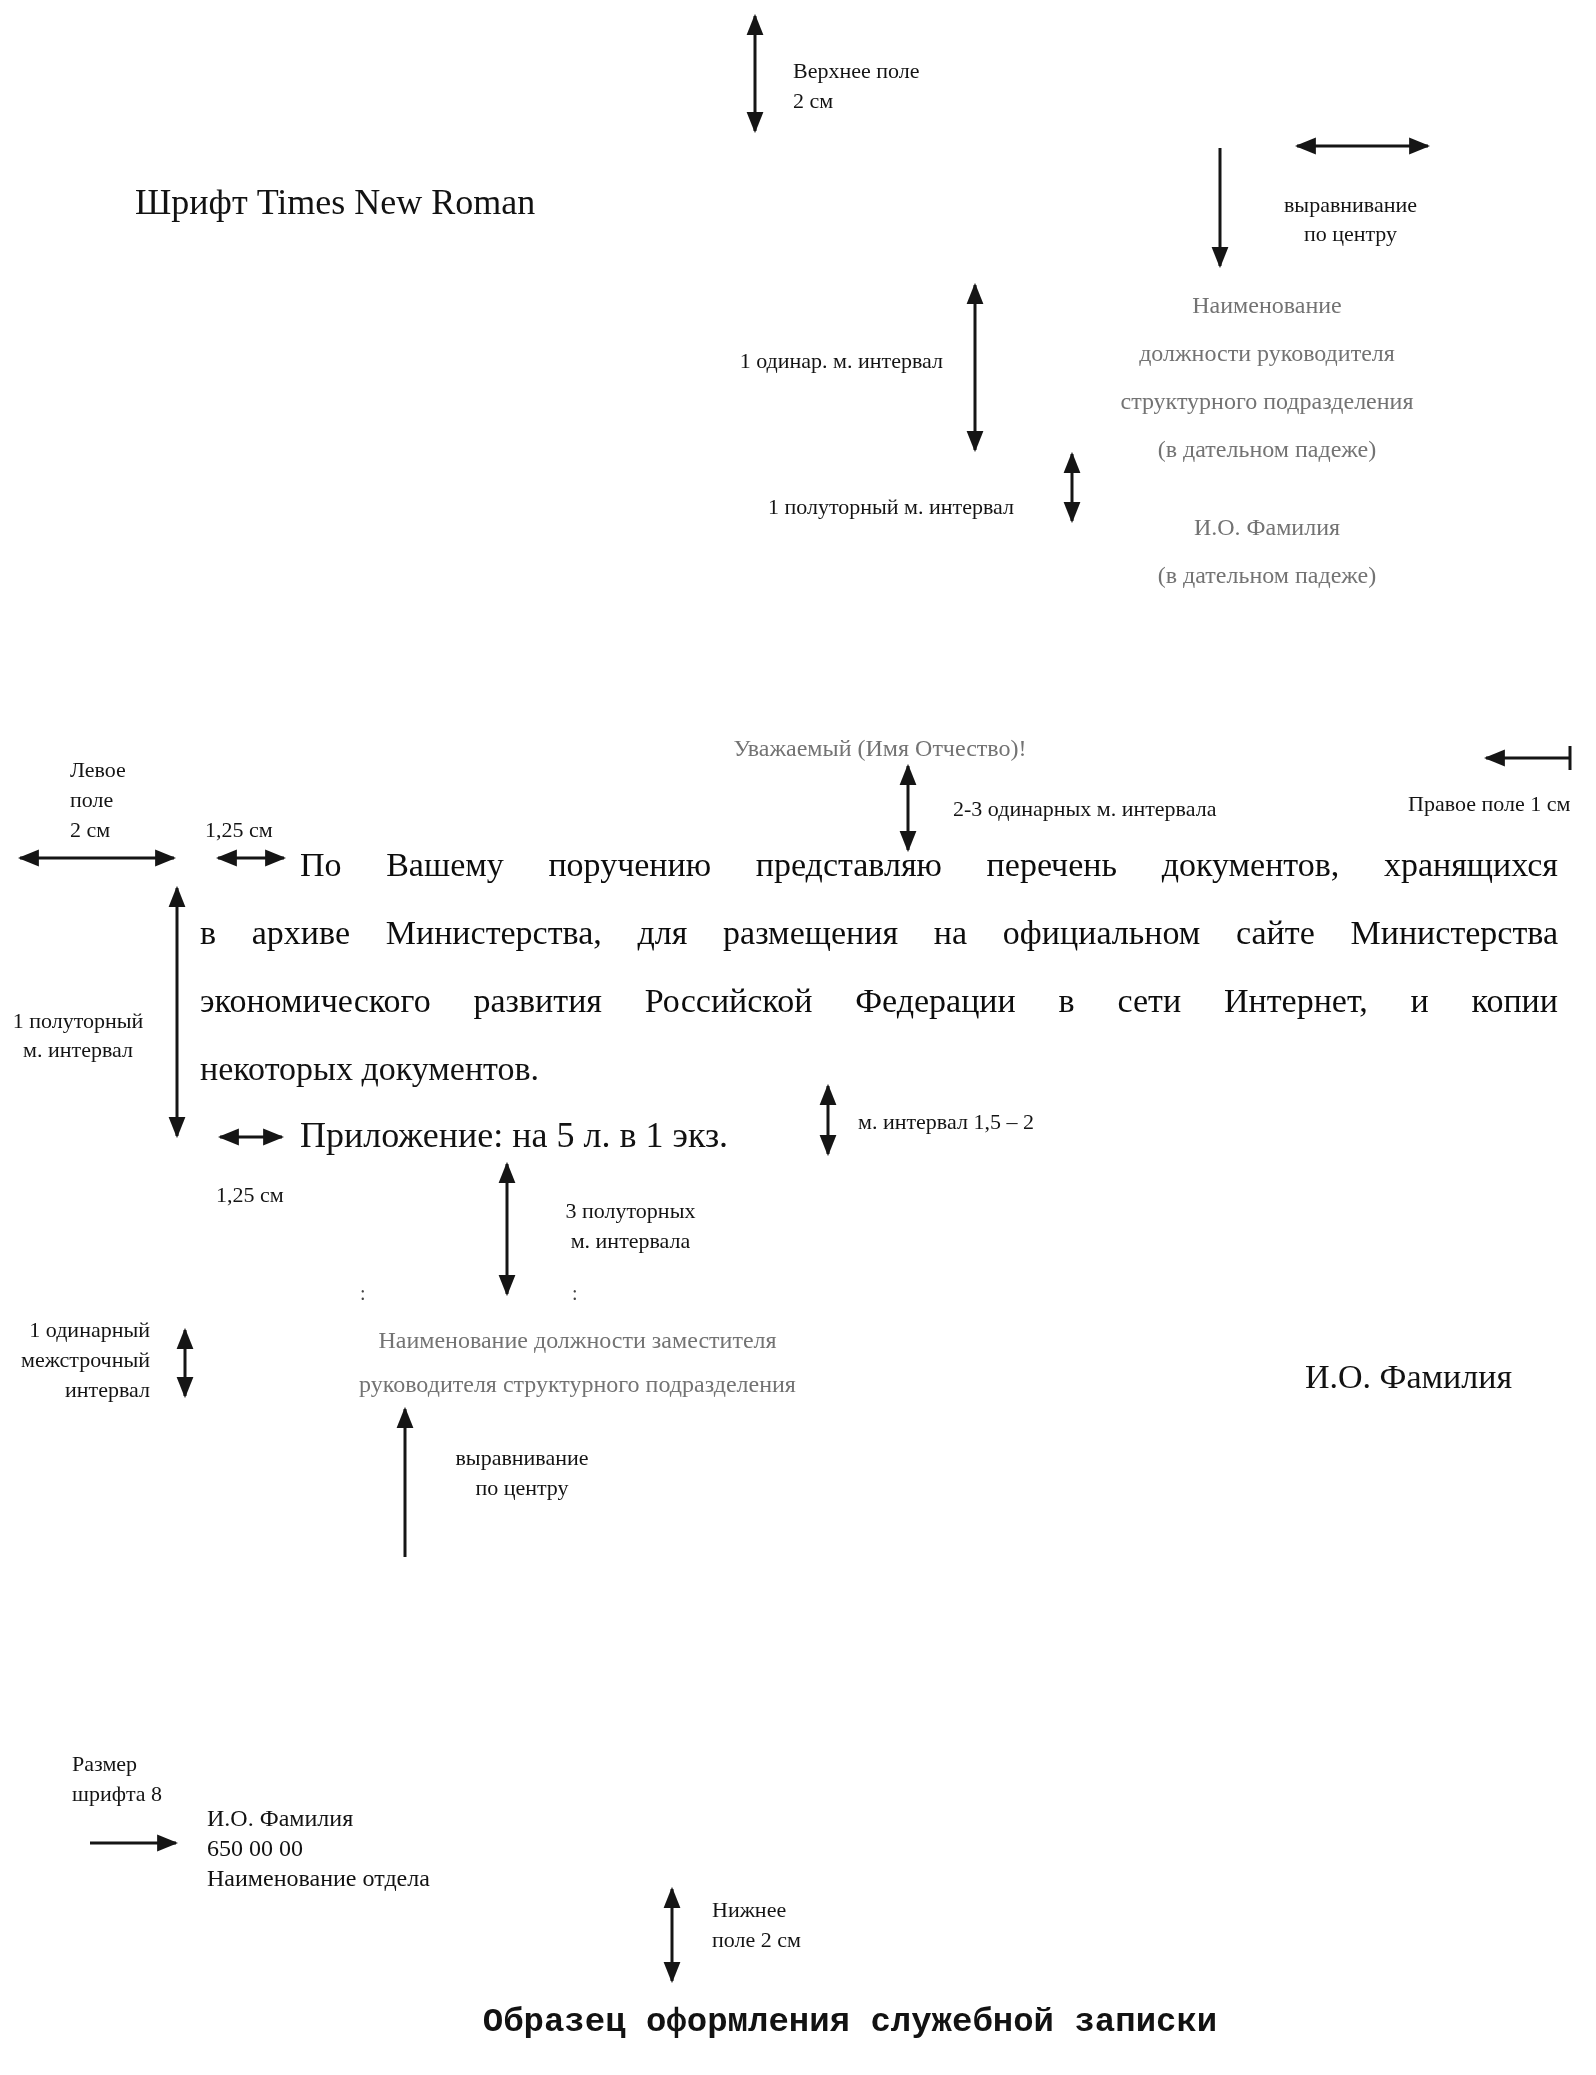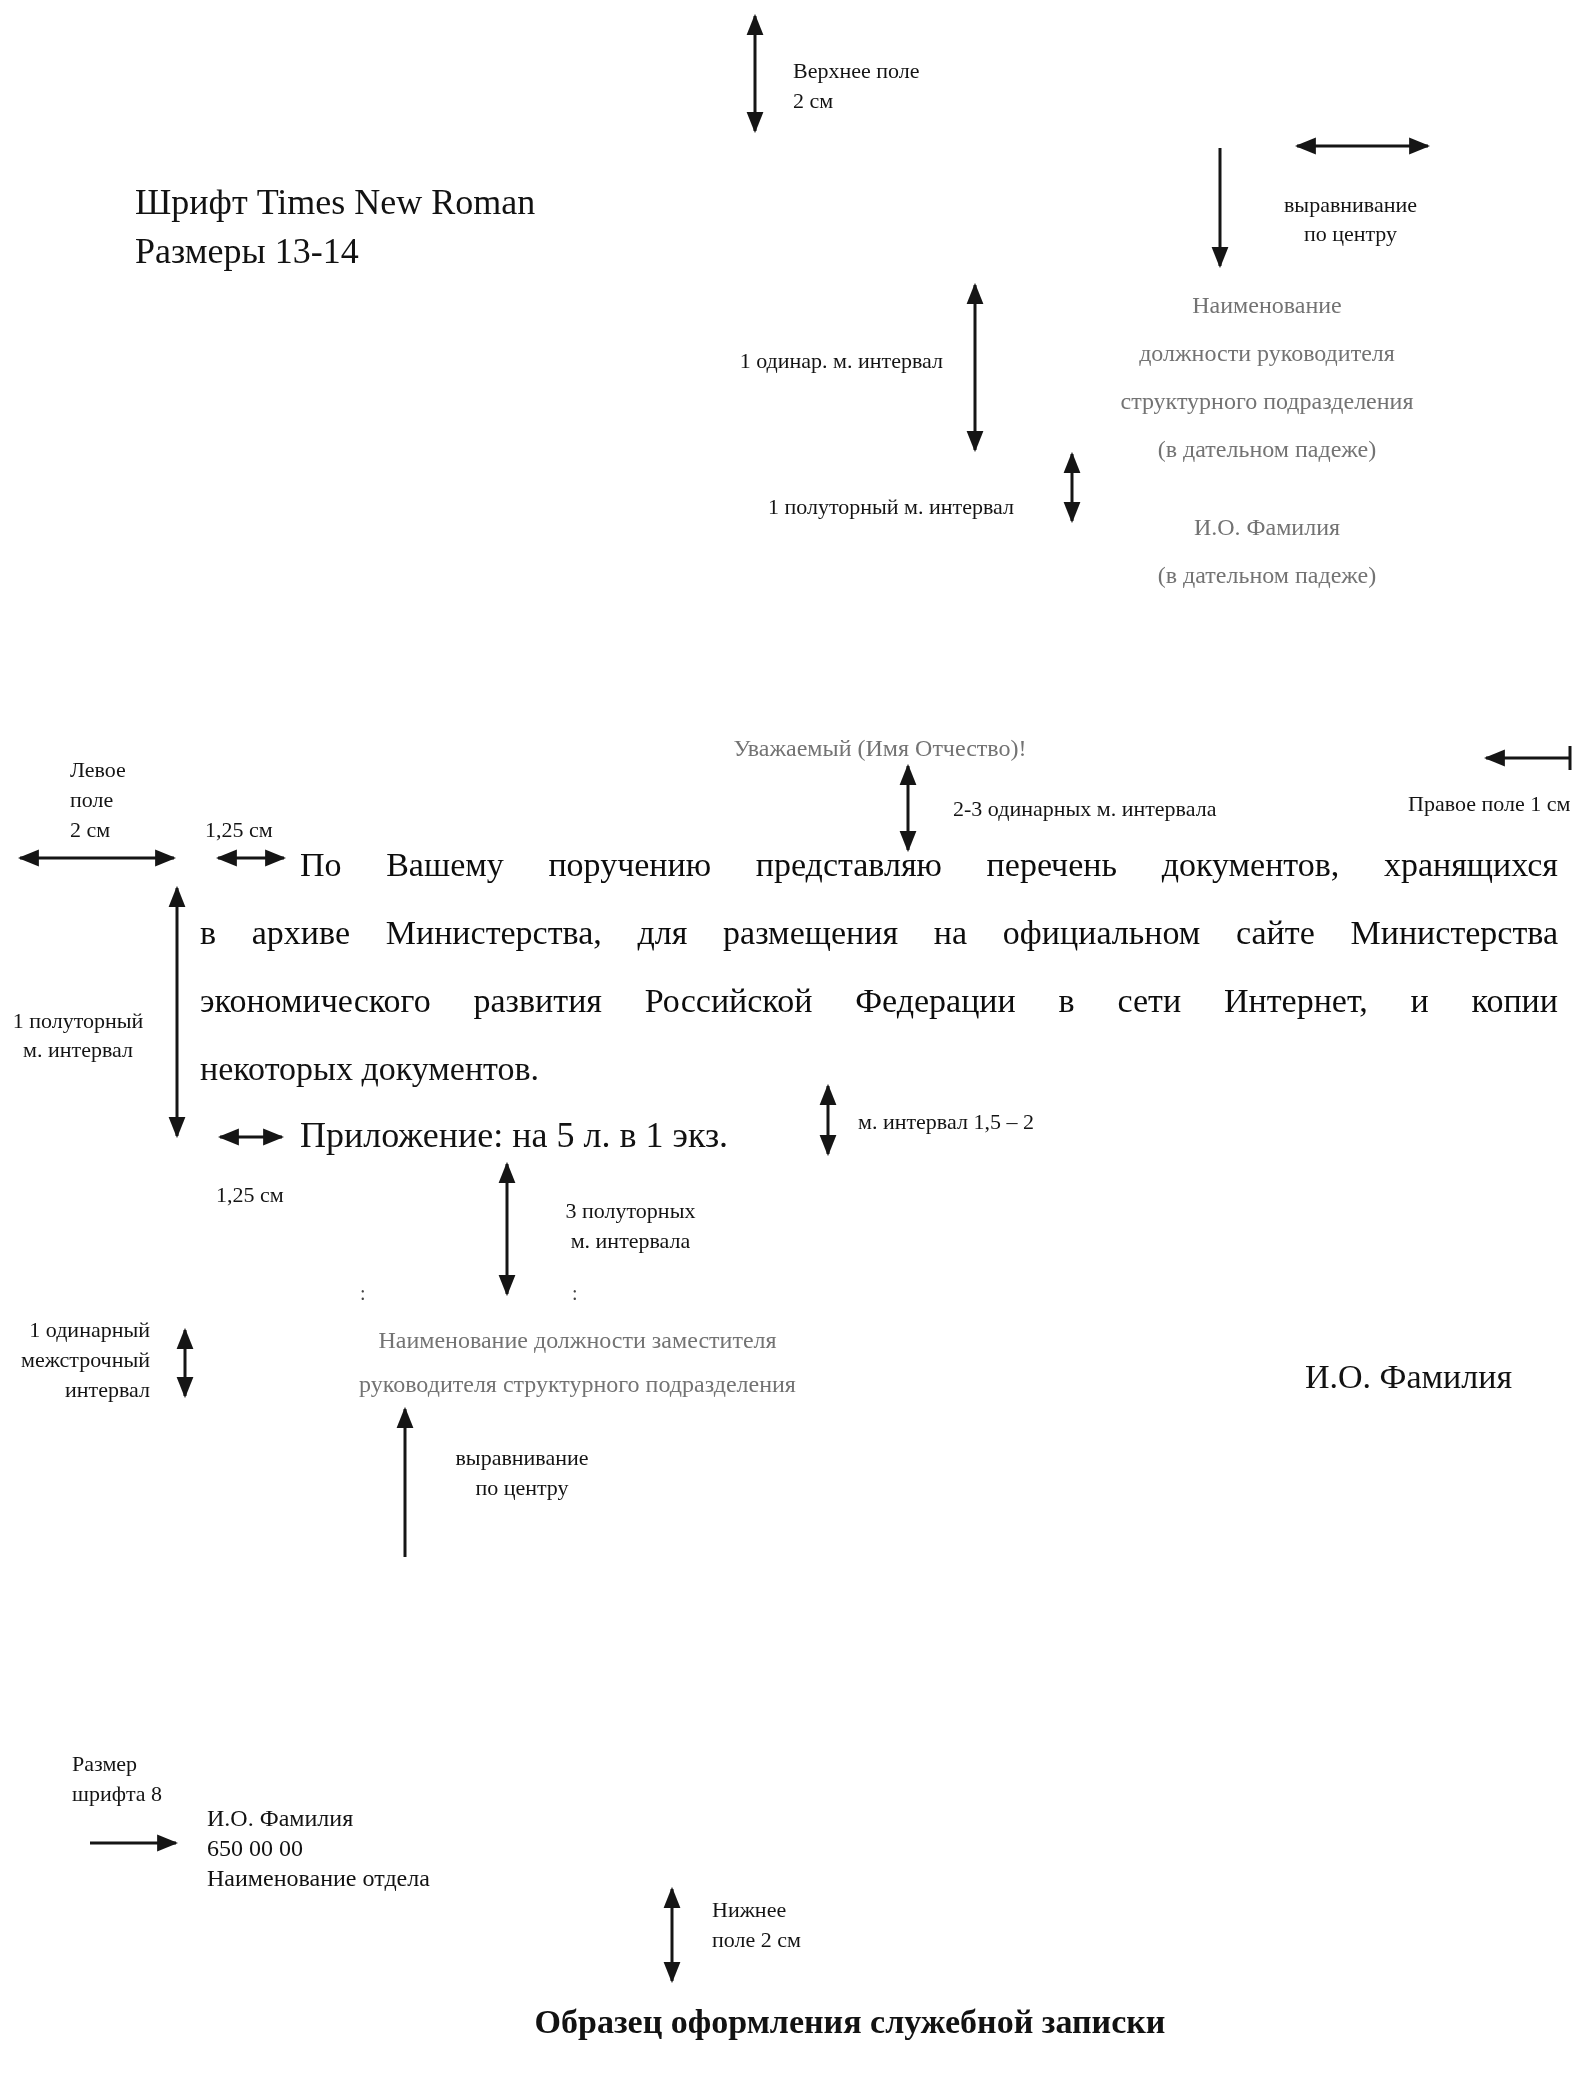--- a/index.html
+++ b/index.html
@@ -82,21 +82,20 @@
   </g>
 </svg>
 
 <div class="abs lbl" style="left:793px;top:56px;">
   <div>Верхнее поле</div>
   <div>2 см</div>
 </div>
 
 <div class="abs" style="left:135px;top:178px;font-size:36px;line-height:49px;">
   <div>Шрифт Times New Roman</div>
-  <div>Размеры 13-14</div>
 </div>
 
 <div class="abs lbl center" style="left:1263px;top:190px;width:175px;line-height:29px;">
   <div>выравнивание</div>
   <div>по центру</div>
 </div>
 
 <div class="abs big center" style="left:1020px;top:281px;width:494px;">
   <div>Наименование</div>
   <div>должности руководителя</div>
@@ -178,13 +177,13 @@
   <div>И.О. Фамилия</div>
   <div>650 00 00</div>
   <div>Наименование отдела</div>
 </div>
 
 <div class="abs lbl" style="left:712px;top:1895px;">
   <div>Нижнее</div>
   <div>поле 2 см</div>
 </div>
 
-<div class="abs caption center" style="left:475px;top:2003px;width:750px;">Образец оформления служебной записки</div>
+<div class="abs caption center" style="left:475px;top:2003px;width:750px;font-family:Liberation Mono, monospace;">Образец оформления служебной записки</div>
 
 </body></html>

